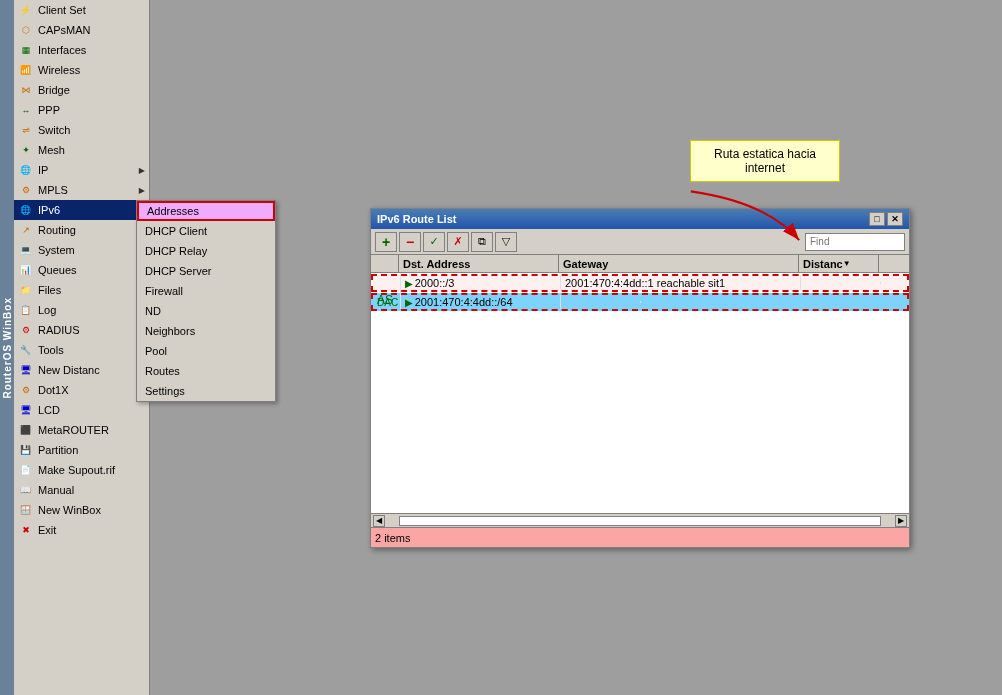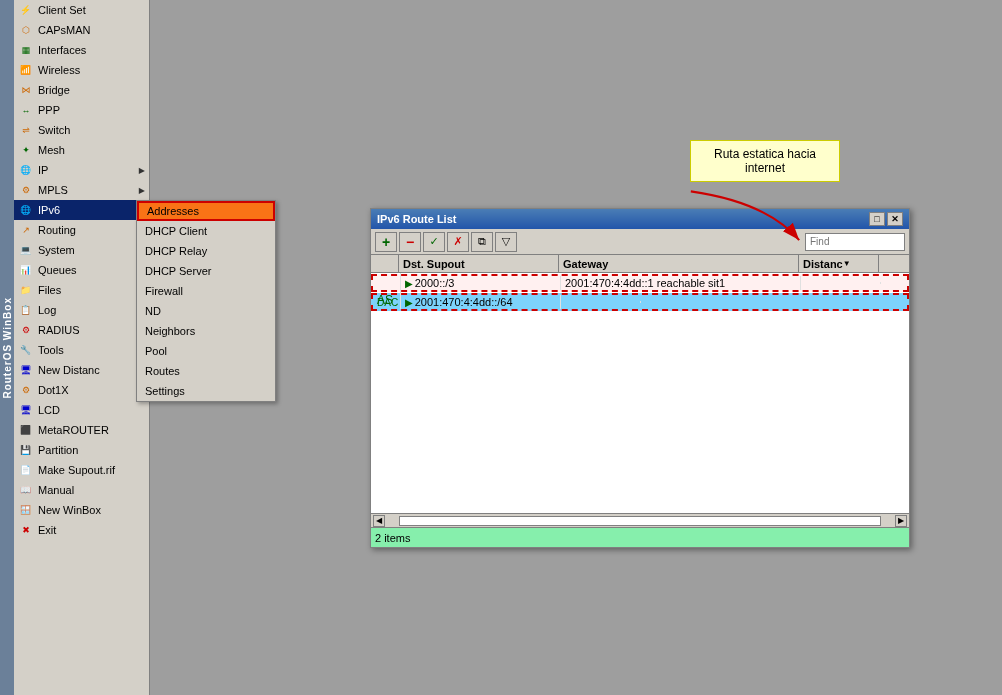--- a/index.html
+++ b/index.html
@@ -229,21 +229,21 @@
       border-right: 1px solid #e0e0e0;
       display: flex;
       align-items: center;
       overflow: hidden;
       white-space: nowrap;
     }
 
     
     .route-statusbar {
       height: 20px;
-      background: #86efac;
+      background: #fca5a5;
       border-top: 1px solid #808080;
       display: flex;
       align-items: center;
       padding: 0 4px;
       font-size: 11px;
       flex-shrink: 0;
     }
 
     
     .route-scrollbar {
@@ -449,21 +449,21 @@
   </div>
 
   <div class="sidebar-item">
     <span class="item-icon" style="color:#cc0000;">✖</span>
     <span class="item-label">Exit</span>
   </div>
 </div>
 
 <div class="submenu">
 
-  <div class="submenu-item highlighted" style="border: 2px solid #cc0000; background: #f97316;">
+  <div class="submenu-item highlighted" style="border: 2px solid #cc0000; background: #f0abfc;">
     <span>Addresses</span>
   </div>
   <div class="submenu-item">
     <span>DHCP Client</span>
   </div>
   <div class="submenu-item">
     <span>DHCP Relay</span>
   </div>
   <div class="submenu-item">
     <span>DHCP Server</span>
@@ -518,21 +518,21 @@
       <span>▽</span>
     </div>
     <input class="find-box" type="text" placeholder="Find" style="">
   </div>
 
   <div class="route-table">
 
     <div class="table-header">
       <div class="th col-flag"></div>
       <div class="th col-dst">
-        <span>Dst. Supout</span>
+        <span>Dst. Address</span>
       </div>
       <div class="th col-gateway">
         <span>Gateway</span>
       </div>
       <div class="th col-distance sort-desc">
         <span>Distanc</span>
       </div>
     </div>
 
     <div class="table-body">

